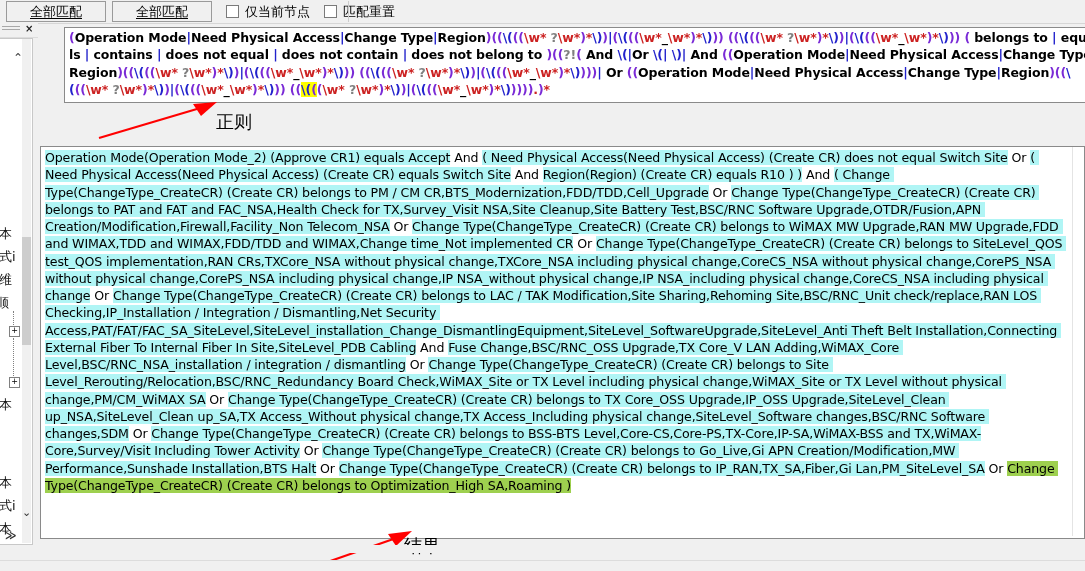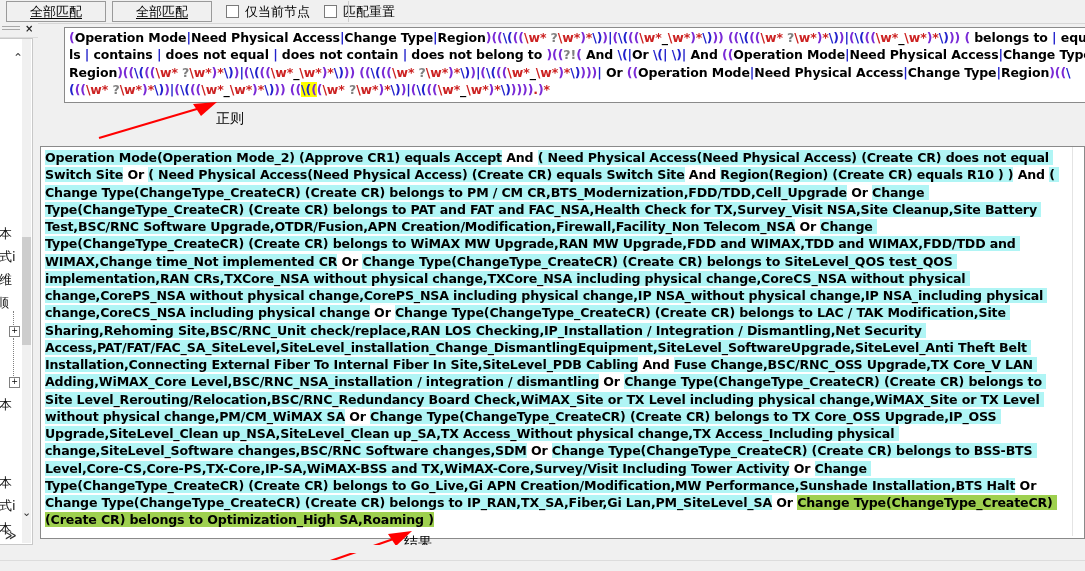--- a/index.html
+++ b/index.html
@@ -57,27 +57,27 @@
   .t-gry{color:#808080;}
   .t-blk{color:#000000;}
   .hl-yel{background:#ffff00;}
 
   
   .hc{background:#b0f5f5;}
   .hg{background:#9ed04f;}
 
   .resbody{position:absolute;left:4px;top:2px;width:1025px;
            font-family:"DejaVu Sans","Liberation Sans",sans-serif;
-           font-size:12.6px;font-weight:bold;line-height:17.25px;
+           font-size:12.6px;font-weight:normal;line-height:17.25px;
            color:#000;white-space:pre-wrap;word-break:break-word;letter-spacing:-0.15px;}
 
   .vscroll{position:absolute;right:0;top:0;width:11px;background:#ffffff;}
 
   
-  .anno{position:absolute;font-size:14px;font-weight:normal;color:#000;
+  .anno{position:absolute;font-size:18px;font-weight:normal;color:#000;
         font-family:"DejaVu Sans","Liberation Sans",sans-serif;}
   .arrowsvg{position:absolute;pointer-events:none;}
 
   .botbar{position:absolute;left:0;top:560px;width:1085px;height:11px;background:#f0f0f0;
           border-top:1px solid #dcdcdc;}
   .botbar2{position:absolute;left:38px;top:545px;width:1047px;height:8px;background:#f0f0f0;}
 </style>
 </head>
 <body>
 

